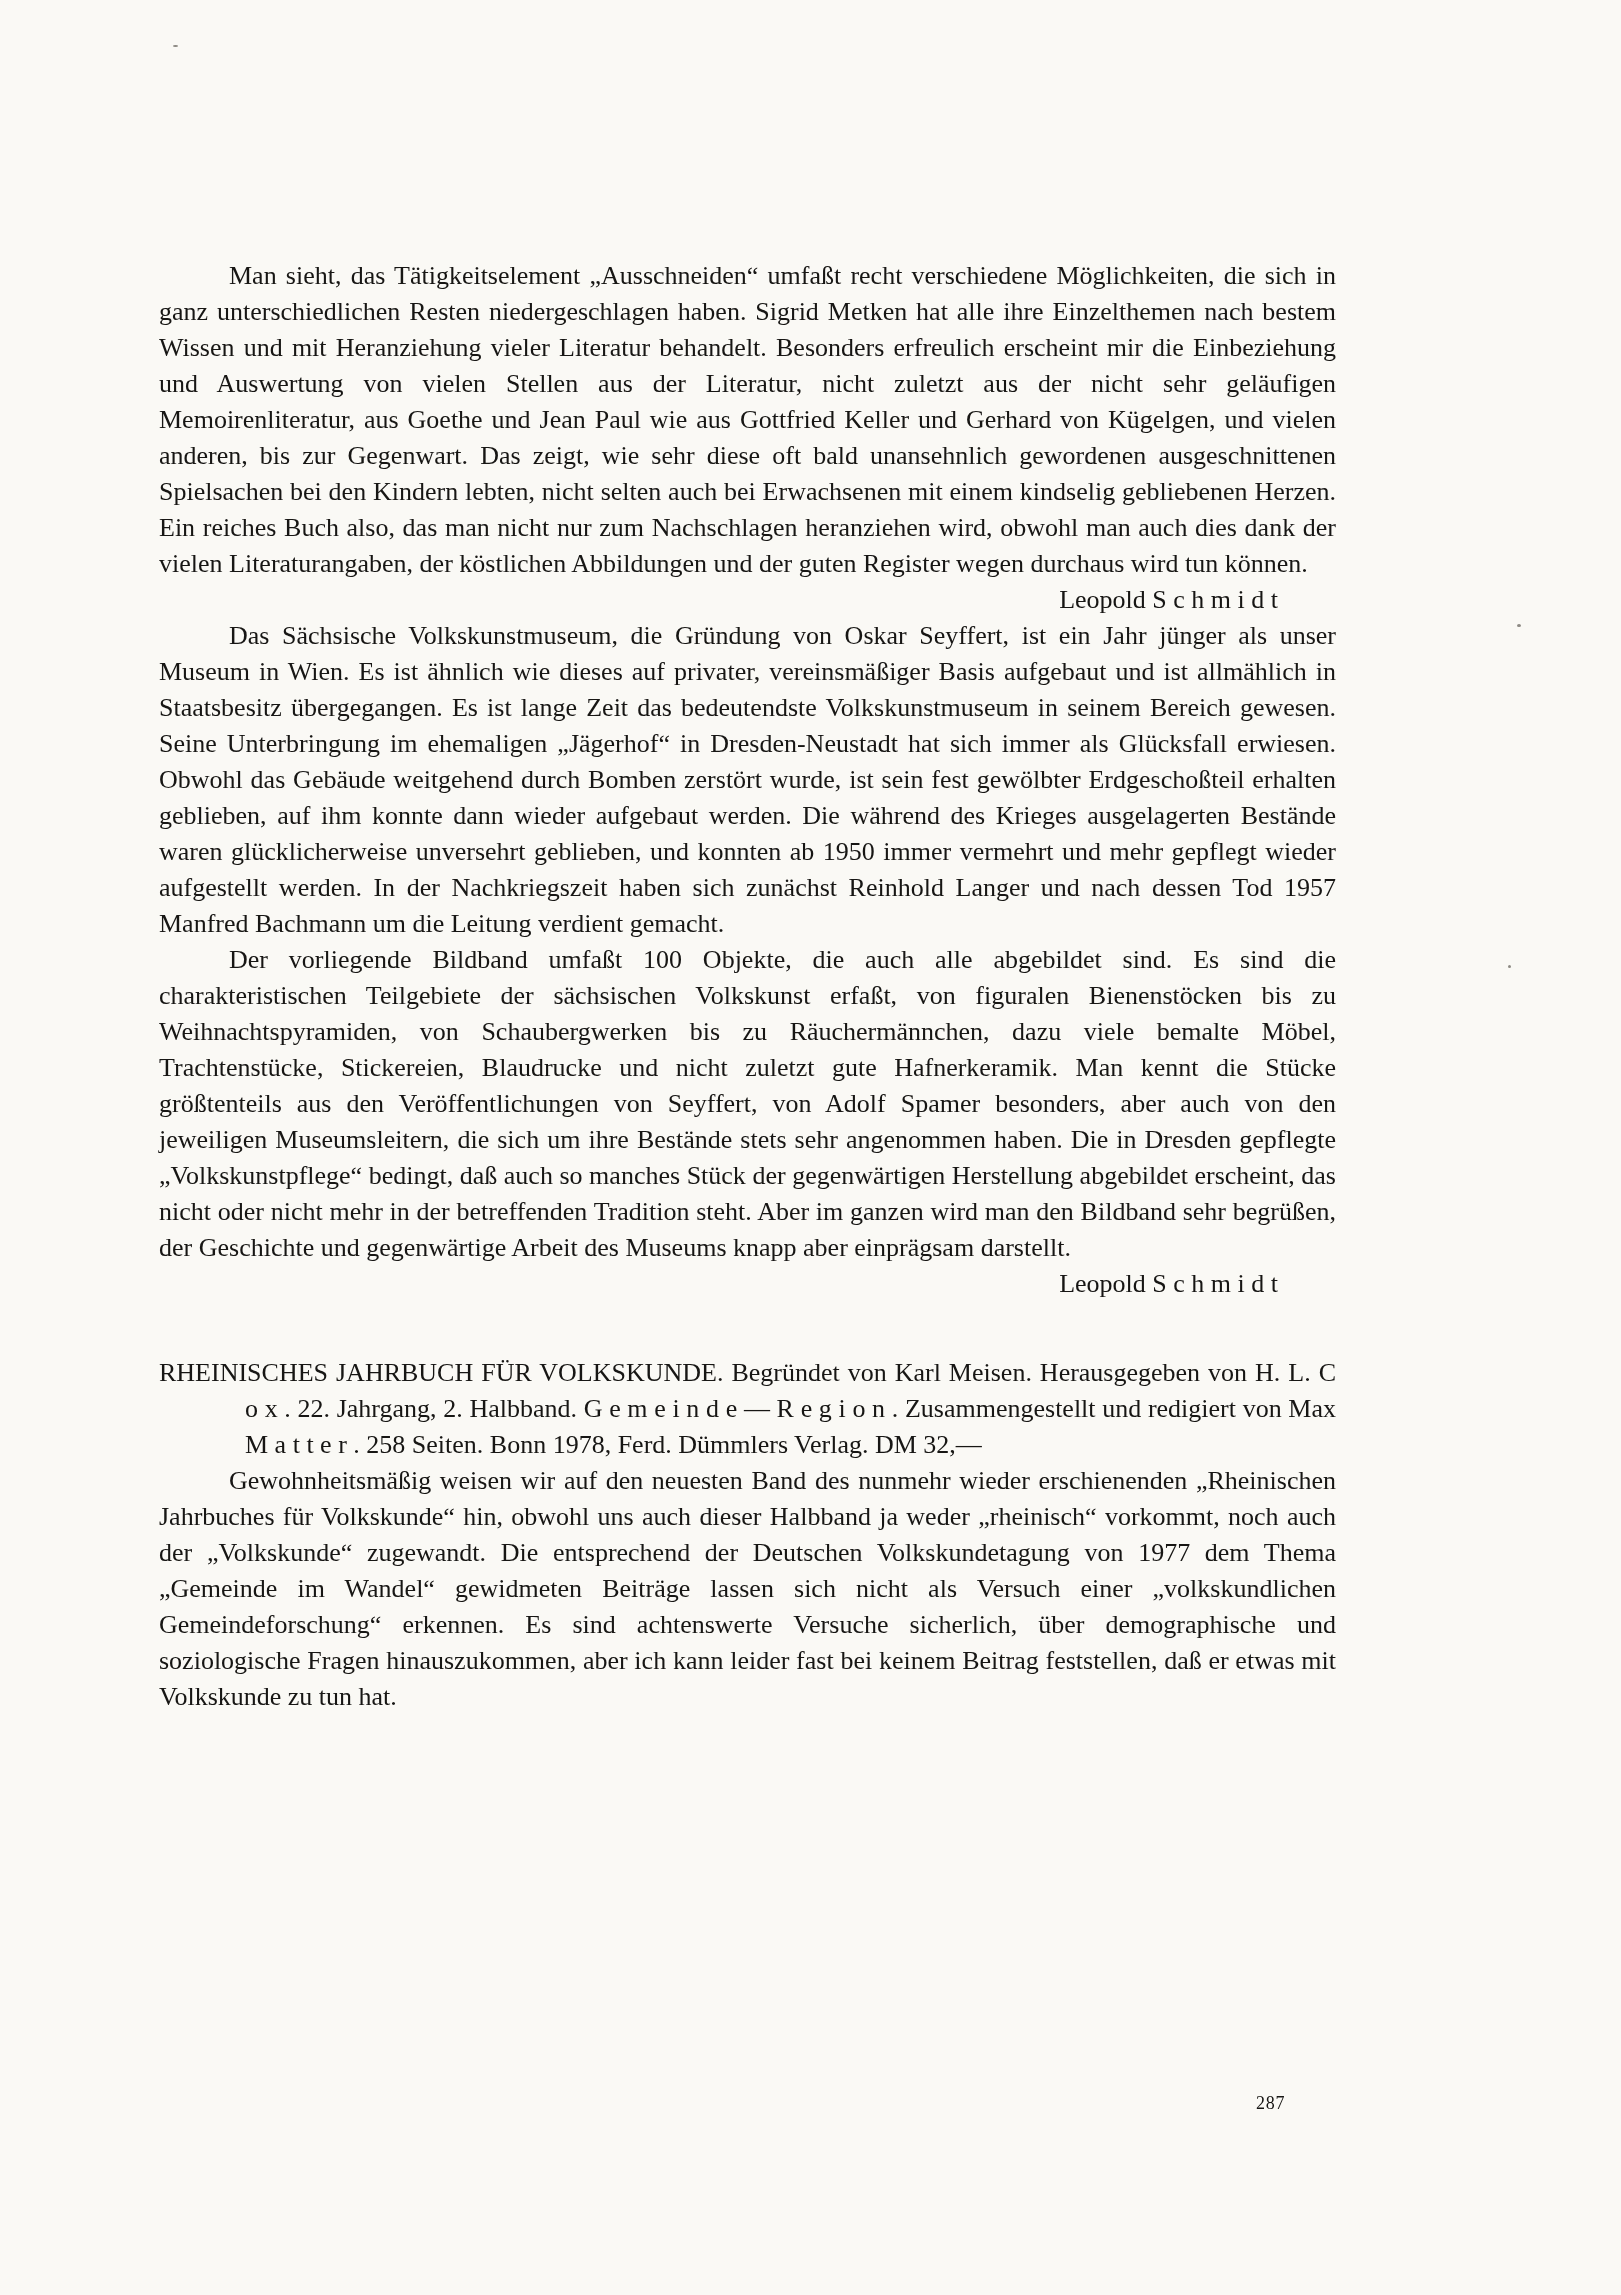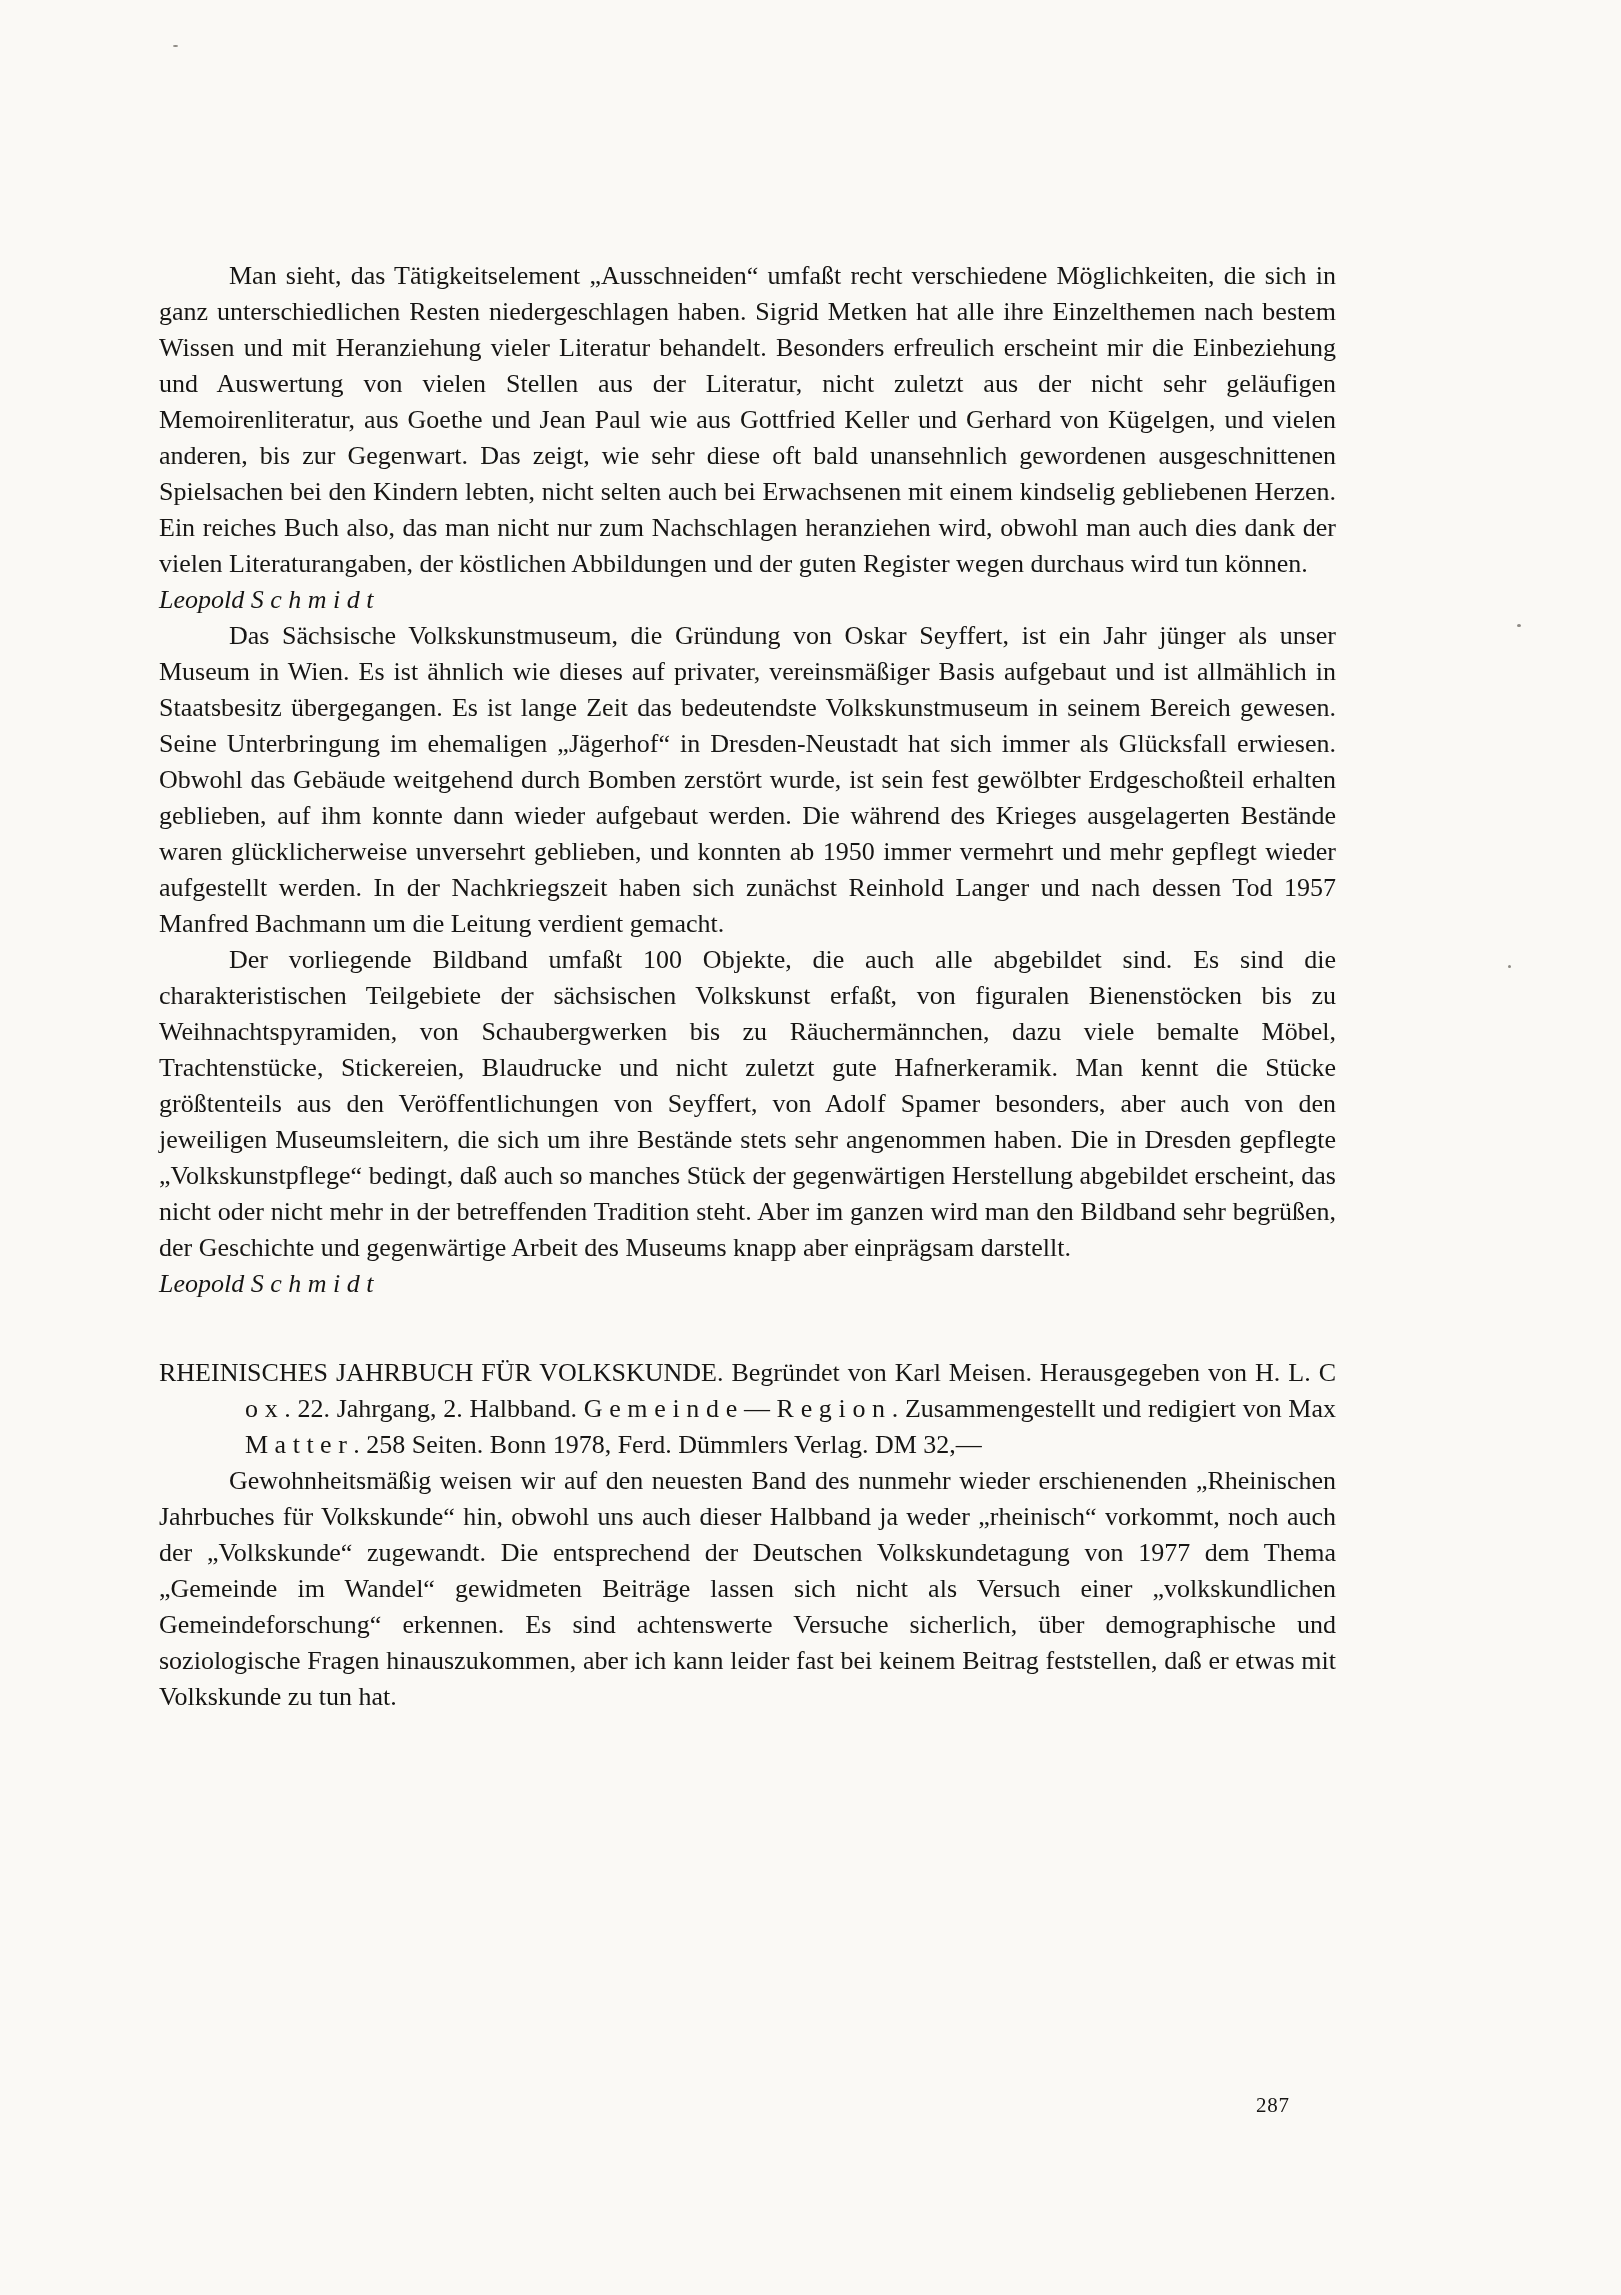--- a/index.html
+++ b/index.html
@@ -35,29 +35,29 @@
   }
   .para-indent {
     text-indent: 70px;
   }
   .review-heading {
     padding-left: 86px;
     text-indent: -86px;
     margin-top: 53px !important;
   }
   .signature {
+    text-align: right;
     padding-right: 58px;
     text-indent: 0;
-    font-style: italic;
   }
   .page-number {
     position: absolute;
     top: 2093px;
     left: 1256px;
-    font-size: 21px;
+    font-size: 18px;
     letter-spacing: 0.8px;
     color: #171614;
   }
   
   .speck {
     position: absolute;
     background: #8d8a84;
     border-radius: 50%;
   }
   .speck-1 { left: 173px; top: 45px;  width: 4.9px; height: 2.4px; }

